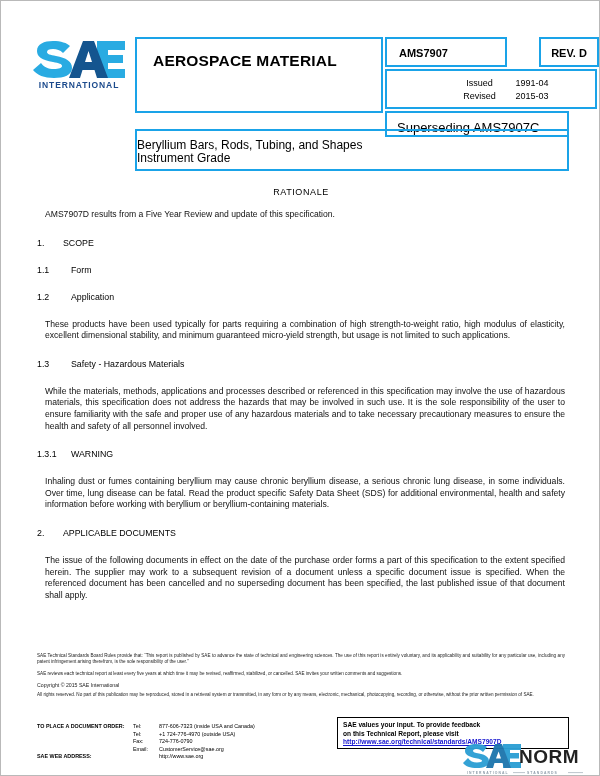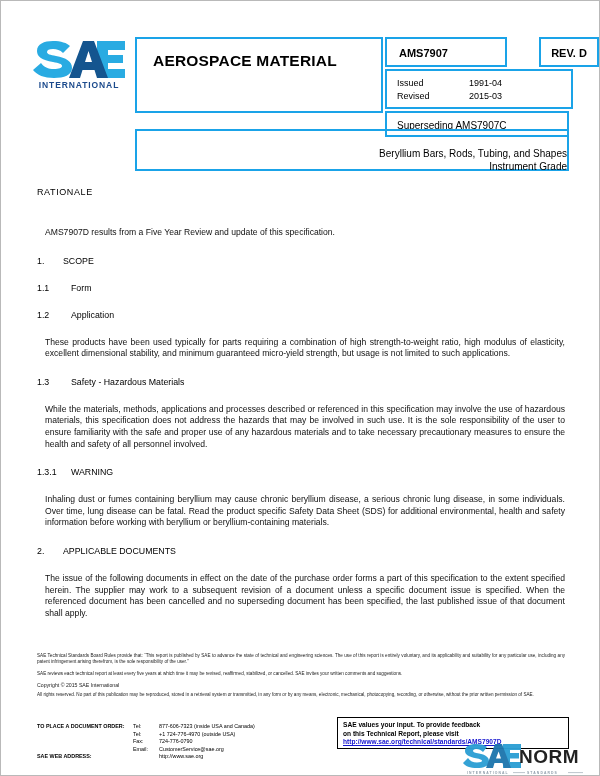--- a/index.html
+++ b/index.html
@@ -44,21 +44,21 @@
   }
 
   .hdr-box {
     position: absolute;
     box-sizing: border-box;
     border: 2px solid #1aa3e8;
   }
   #box-title  { left: 134px; top: 36px;  width: 248px; height: 76px; }
   #box-docno  { left: 384px; top: 36px;  width: 122px; height: 30px; }
   #box-rev    { left: 538px; top: 36px;  width: 60px;  height: 30px; }
-  #box-dates  { left: 384px; top: 68px;  width: 188px; height: 40px; }
+  #box-dates  { left: 384px; top: 68px;  width: 212px; height: 40px; text-align: center; }
   #box-super  { left: 384px; top: 110px; width: 184px; height: 26px; }
   #box-sub    { left: 134px; top: 128px; width: 434px; height: 42px; }
 
   .title-main {
     font-size: 15.5px;
     font-weight: bold;
     color: #000;
     line-height: 19px;
     padding: 12px 0 0 16px;
     letter-spacing: 0.2px;
@@ -75,42 +75,42 @@
     padding-top: 8px;
   }
   .dates {
     font-size: 9px;
     padding: 6px 0 0 10px;
     line-height: 12.5px;
   }
   .dates .row { display: block; }
   .dates .lab { display: inline-block; width: 72px; }
   .super-text {
-    font-size: 10px;
+    font-size: 13px;
     padding: 7px 2px 0 10px;
   }
   .subtitle {
-    font-size: 10px;
-    text-align: right;
+    font-size: 12px;
+    text-align: left;
     line-height: 13px;
-    padding-top: 16px;
+    padding-top: 8px;
   }
 
   
   .body-area {
     position: absolute;
     left: 36px;
     top: 186px;
     width: 528px;
   }
   .rationale-head {
-    text-align: left;
+    text-align: center;
     font-size: 9px;
     letter-spacing: 0.6px;
-    margin-bottom: 30px;
+    margin-bottom: 12px;
   }
   p.para {
     font-size: 8.6px;
     line-height: 11.6px;
     text-align: justify;
     margin: 0 0 17px 8px;
     color: #111;
   }
   h2.sec {
     font-size: 8.8px;

